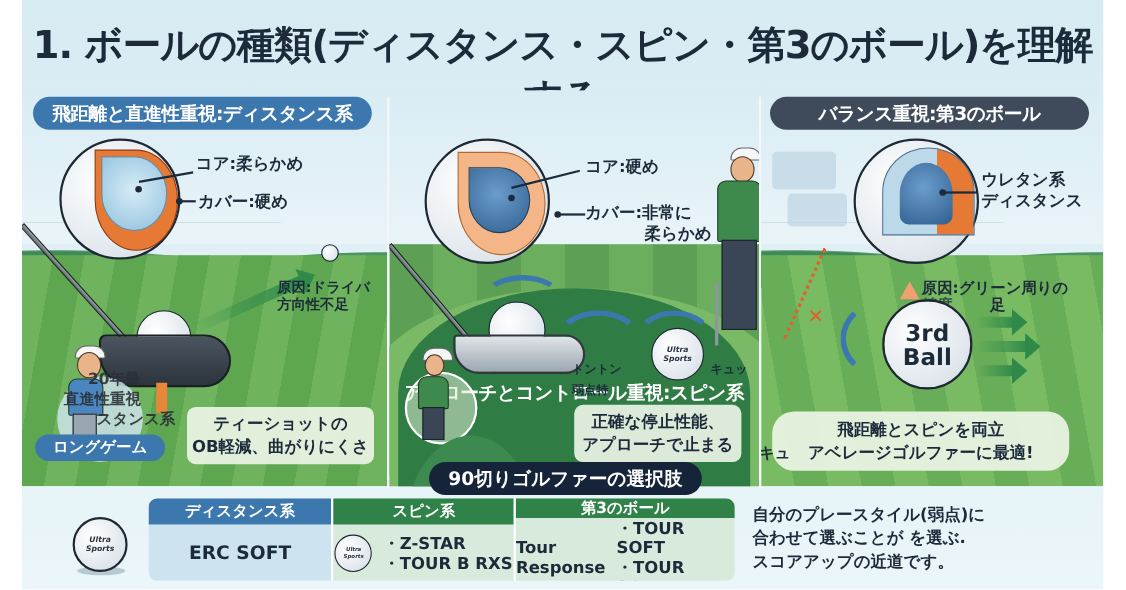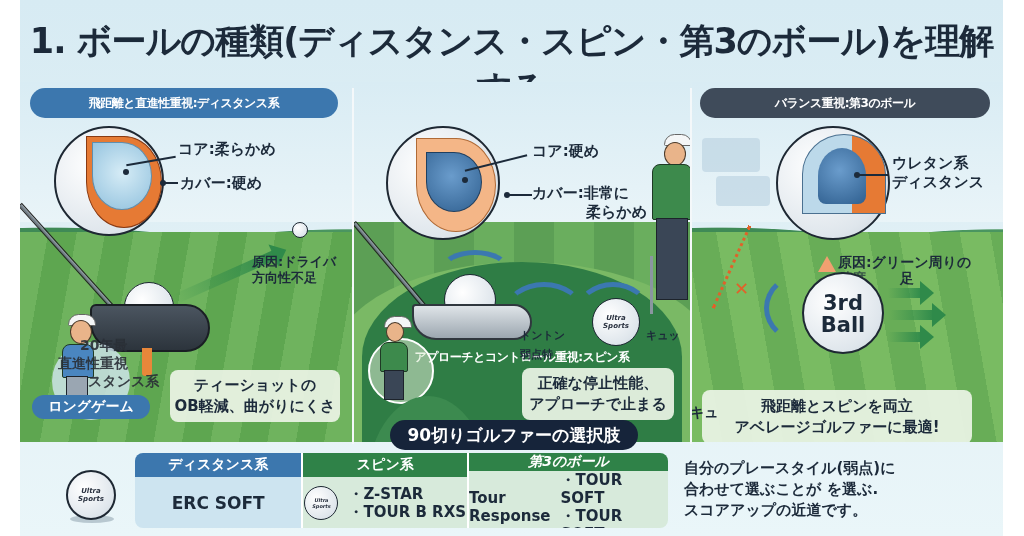--- a/index.html
+++ b/index.html
@@ -24,21 +24,21 @@
     background: radial-gradient(ellipse at 10% 100%, #3f8a56 40%, transparent 41%),
                 radial-gradient(ellipse at 85% 100%, #4a9560 38%, transparent 39%); }
   .fairway { position: absolute; left: 0; top: 150px; width: 100%; height: 210px;
     background: repeating-linear-gradient(100deg, #6fb35e 0 28px, #5ea650 28px 56px); }
   .p2 .fairway { background: repeating-linear-gradient(90deg, #5c9f55 0 40px, #6aae5e 40px 80px); top: 140px; }
   .p2 .green { position: absolute; left: -20px; top: 180px; width: 380px; height: 190px;
     border-radius: 50% 50% 0 0; background: #7ab965; }
   .p3 .fairway { background: repeating-linear-gradient(80deg, #79bb62 0 30px, #68ad57 30px 60px); }
 
   .pill { position: absolute; top: 6px; height: 30px; border-radius: 15px; color: #fff;
-    font-size: 12px; font-weight: bold; display: flex; align-items: center; justify-content: center;
+    font-size: 17px; font-weight: bold; display: flex; align-items: center; justify-content: center;
     letter-spacing: -0.5px; white-space: nowrap; }
   .pill.blue { background: #3c77ae; left: 10px; width: 308px; }
   .pill.green { background: #2f7d45; left: 8px; width: 320px; }
   .pill.dark { background: #3f4b5a; left: 8px; width: 290px; }
 
   .ball { position: absolute; border-radius: 50%; border: 2px solid #1e2833;
     background: radial-gradient(circle at 35% 35%, #ffffff, #dfe6ec 70%, #c8d2da); }
   .cut { position: absolute; border-radius: 0 50% 50% 50%; }
   .callout { position: absolute; font-size: 15px; font-weight: bold; color: #1c2a3a; white-space: nowrap; line-height: 19px; }
   .leader { position: absolute; height: 2px; background: #1c2a3a; }
@@ -80,21 +80,21 @@
   .shadow { position: absolute; left: 50px; top: 515px; width: 44px; height: 8px; border-radius: 50%; background: #b8c8d0; }
   .logo { position: absolute; width: 100%; top: 50%; transform: translateY(-50%); text-align: center;
     font-size: 7px; font-style: italic; font-weight: bold; color: #2a3240; line-height: 8px; }
 
   .table { position: absolute; left: 115px; top: 453px; width: 533px; height: 75px; display: flex; border-radius: 8px; overflow: hidden; }
   .col { display: flex; flex-direction: column; }
   .col .th { height: 24px; display: flex; align-items: center; justify-content: center; color: #fff; font-size: 14px; font-weight: bold; }
   .col .td { flex: 1; display: flex; align-items: center; justify-content: center; font-size: 15px; font-weight: bold; color: #1c2a3a; }
   .c1 { width: 174px; } .c1 .th { background: #3c77ae; } .c1 .td { background: #cde4f0; font-size: 17px; }
   .c2 { width: 173px; border-left: 2px solid #fff; } .c2 .th { background: #2f8248; } .c2 .td { background: #d7eadb; }
-  .c3 { width: 210px; border-left: 2px solid #fff; } .c3 .th { background: #2f8248; font-style: italic; } .c3 .td { background: #d7eadb; }
+  .c3 { width: 210px; border-left: 2px solid #fff; } .c3 .th { background: #2f8248; } .c3 .td { background: #d7eadb; }
   .list { line-height: 18px; text-align: left; }
   .summary { position: absolute; left: 664px; top: 458px; font-size: 15px; font-weight: bold; color: #1c2a3a; line-height: 21px; white-space: nowrap; }
 </style>
 </head>
 <body>
 
 <div class="canvas">
 
   <div class="title">1. ボールの種類(ディスタンス・スピン・第3のボール)を理解する</div>
 
@@ -240,21 +240,21 @@
     <div class="ball" style="left:110px;top:190px;width:82px;height:82px;">
       <div style="position:absolute;width:100%;top:18px;text-align:center;font-size:21px;font-weight:bold;color:#1c2a3a;line-height:22px;">
         <div>3rd</div>
           <div>Ball</div>
       </div>
     </div>
     <div class="arrow-green" style="left:196px;top:206px;width:34px;"></div>
     <div class="arrow-green" style="left:196px;top:228px;width:46px;"></div>
     <div class="arrow-green" style="left:196px;top:250px;width:34px;"></div>
 
-    <div class="textbox" style="left:10px;top:308px;width:270px;height:54px;">
+    <div class="textbox" style="left:10px;top:292px;width:270px;height:54px;border-radius:20px;">
       <div>飛距離とスピンを両立</div>
         <div>アベレージゴルファーに最適!</div>
     </div>
     <div class="note" style="left:-2px;top:322px;font-size:14px;">キュ</div>
   </div>
 
   <div class="navy-pill">90切りゴルファーの選択肢</div>
 
   <div class="shadow"></div>
   <div class="ball bottom-ball">

